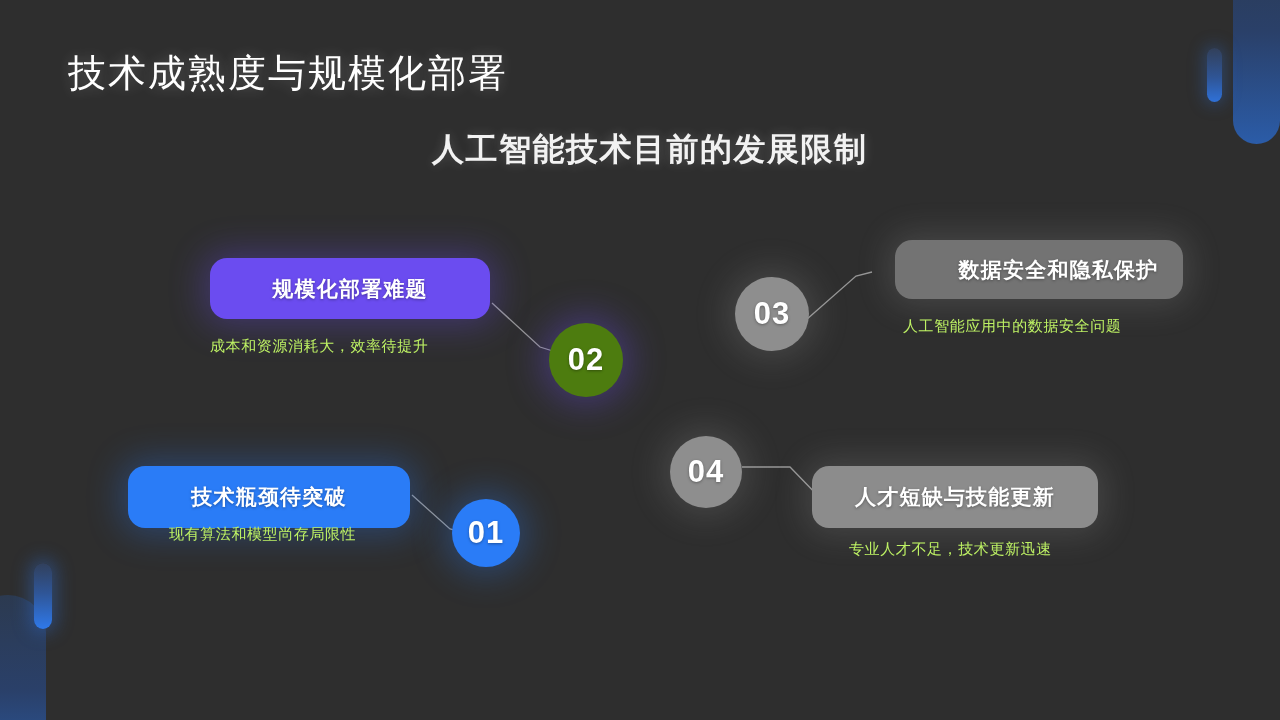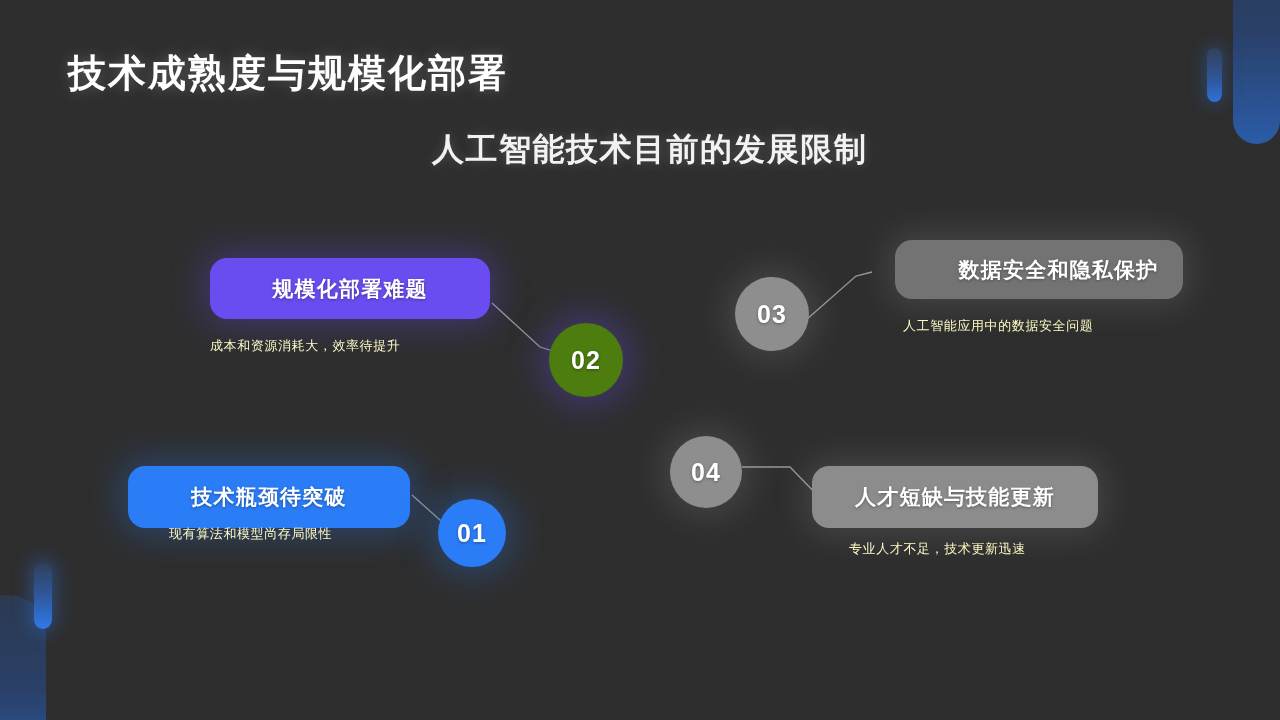--- a/index.html
+++ b/index.html
@@ -40,21 +40,21 @@
     left:34px; top:563px; width:18px; height:66px;
     border-radius:10px;
     background:linear-gradient(0deg,#2f79ea 0%,#2f5596 55%,#31405c 100%);
     filter:blur(0.5px);
     box-shadow:0 0 18px 4px rgba(48,116,226,0.40);
   }
 
   
   .title {
     position:absolute; left:68px; top:48px;
-    font-size:38px; font-weight:bold; color:#ffffff;
+    font-size:38px; font-weight:normal; color:#ffffff;
     letter-spacing:2px;
     text-shadow:0 0 14px rgba(255,255,255,0.22);
   }
   .subtitle {
     position:absolute; left:432px; top:128px;
     font-size:32px; font-weight:bold; color:#f2f2f2;
     letter-spacing:1.5px;
     text-shadow:0 0 12px rgba(255,255,255,0.20);
   }
 
@@ -88,40 +88,40 @@
   }
   .pill-04 {
     left:812px; top:466px; width:286px; height:62px;
     background:#8c8c8c;
     box-shadow:0 0 32px 7px rgba(190,190,190,0.17);
   }
 
   
   .caption {
     position:absolute;
-    font-size:13px; color:#fef9c3;
+    font-size:15px; color:#bef264;
     letter-spacing:0.6px;
     white-space:nowrap;
   }
   .cap-01 { left:169px; top:525px; }
   .cap-02 { left:210px; top:337px; }
   .cap-03 { left:903px; top:317px; }
   .cap-04 { left:849px; top:540px; }
 
   
   .circle {
     position:absolute;
     display:flex; align-items:center; justify-content:center;
     border-radius:50%;
-    font-size:25px; font-weight:bold; color:#ffffff;
+    font-size:31px; font-weight:bold; color:#ffffff;
     letter-spacing:1px;
     text-shadow:0 1px 3px rgba(0,0,0,0.35);
   }
   .circle-01 {
-    left:438px; top:499px; width:68px; height:68px;
+    left:452px; top:499px; width:68px; height:68px;
     background:#2a7cf7;
     box-shadow:0 0 34px 8px rgba(42,124,247,0.32);
   }
   .circle-02 {
     left:549px; top:323px; width:74px; height:74px;
     background:#4d7c0f;
     box-shadow:0 0 34px 8px rgba(107,76,240,0.34);
     text-align:right;
   }
   .circle-03 {

